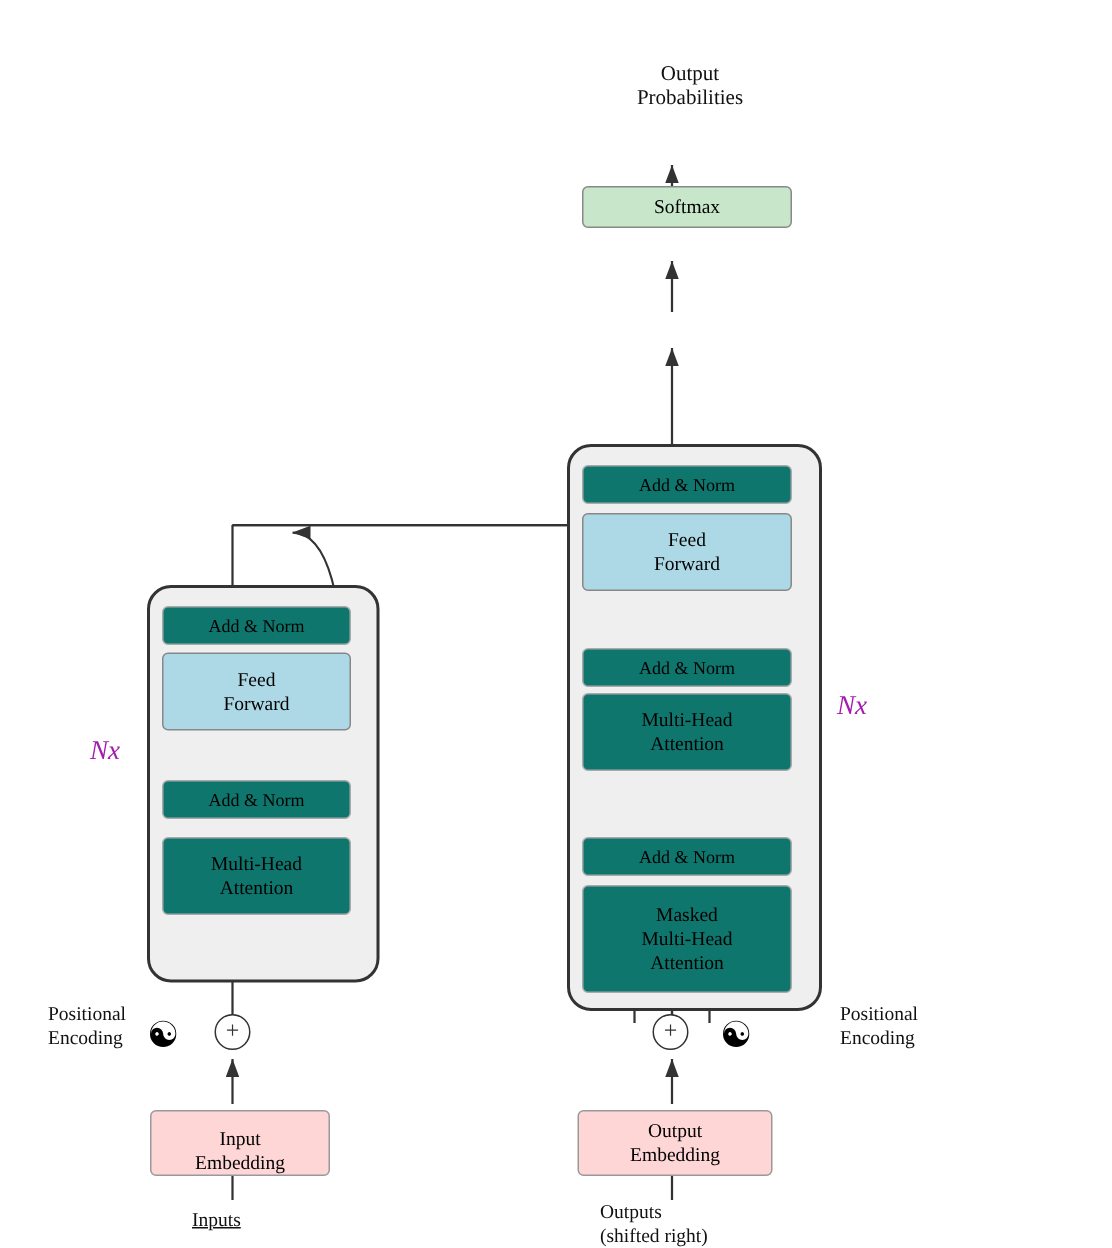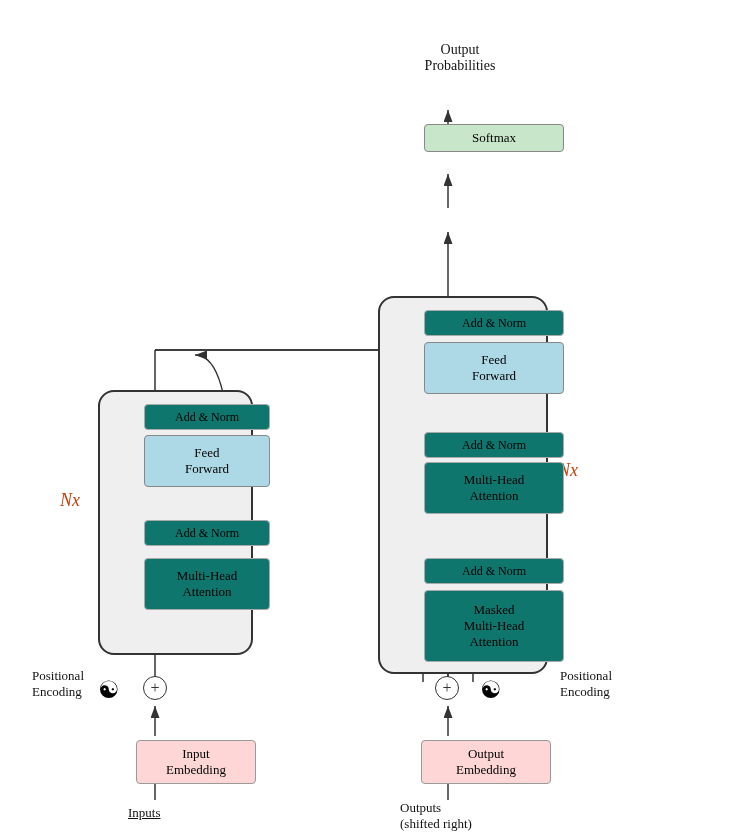--- a/index.html
+++ b/index.html
@@ -22,21 +22,20 @@
     
     .box {
       position: absolute;
       display: flex;
       align-items: center;
       justify-content: center;
       text-align: center;
       font-size: 13px;
       border-radius: 4px;
       border: 1.5px solid #888;
-      margin-left: 36px;
     }
 
     .box-pink {
       background: #ffd6d6;
       border-color: #999;
     }
     .box-yellow {
       background: #0f766e;
       border-color: #aaa;
     }
@@ -89,21 +88,21 @@
       top: 0; left: 0;
       width: 741px;
       height: 832px;
       pointer-events: none;
     }
 
     .nx-label {
       position: absolute;
       font-size: 18px;
       font-style: italic;
-      color: #c2410c;
+      color: #a21caf;
     }
   </style>
 </head>
 <body>
 
 <div class="diagram">
 
   <svg class="arrows-svg" xmlns="http://www.w3.org/2000/svg">
     <defs>
       <marker id="arrowhead" markerWidth="8" markerHeight="6" refX="8" refY="3" orient="auto">
@@ -198,21 +197,21 @@
 
   <div class="label" style="left:32px; top:668px; width:90px; white-space:pre-line;">Positional
 Encoding</div>
 
   <div style="position:absolute; left:98px; top:676px; font-size:24px;">☯</div>
 
   <div class="plus-circle" style="left:143px; top:676px;">
     <span>+</span>
   </div>
 
-  <div class="box box-pink" style="left:100px; top:740px; width:120px; height:44px; font-size:13px;">
+  <div class="box box-pink" style="left:100px; top:740px; width:120px; height:44px; font-size:13px;align-items:flex-end;">
     <span style="white-space:pre-line;">Input
 Embedding</span>
   </div>
 
   <div class="label" style="left:128px; top:805px;text-decoration:underline;">Inputs</div>
 
   <div class="container" style="left:378px; top:296px; width:170px; height:378px;">
   </div>
 
   <div class="nx-label" style="left:558px; top:460px;">Nx</div>

